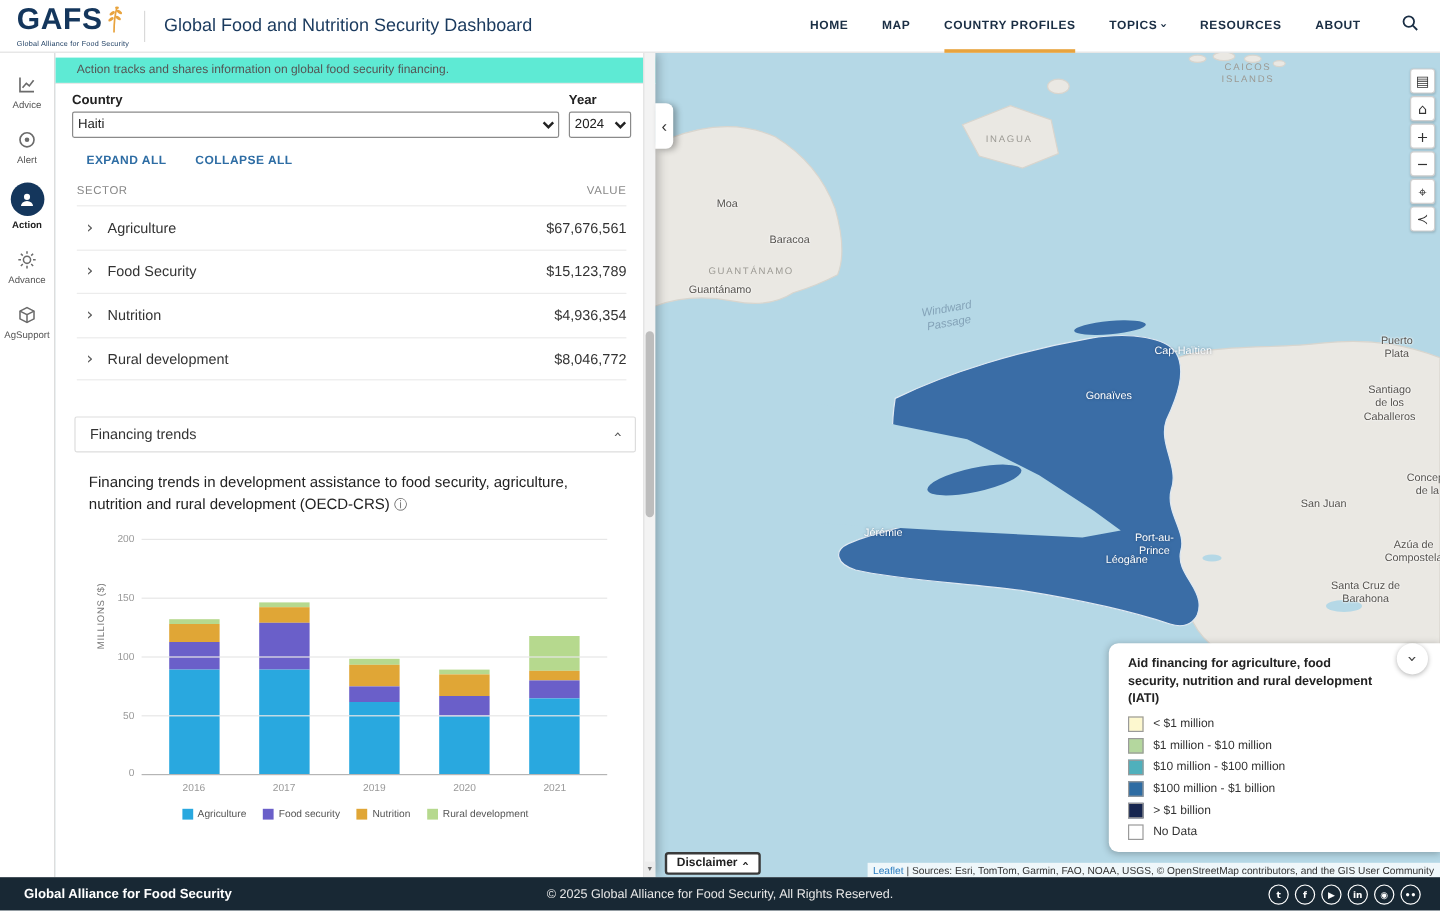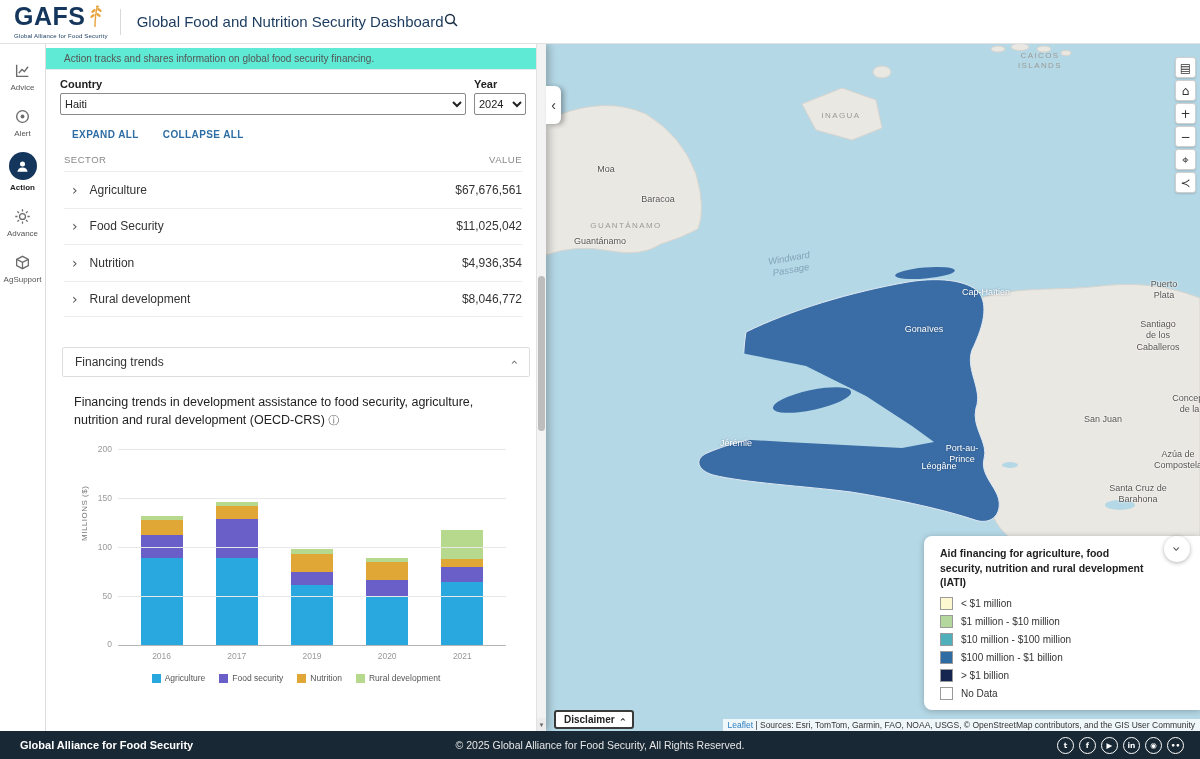--- a/index.html
+++ b/index.html
@@ -151,20 +151,41 @@
             <ellipse cx="5.5" cy="12" rx="2.6" ry="1.3" fill="#e8a33d" transform="rotate(-35 5.5 12)"></ellipse>
             <ellipse cx="11.5" cy="11" rx="2.6" ry="1.3" fill="#e8a33d" transform="rotate(35 11.5 11)"></ellipse>
             <ellipse cx="10.5" cy="2.5" rx="1.6" ry="1.1" fill="#e8a33d"></ellipse>
           </svg>
         </span>
       </div>
       <div class="logo-sub">Global Alliance for Food Security</div>
     </div>
     <div class="header-rule"></div>
     <div class="page-title">Global Food and Nutrition Security Dashboard</div>
+    <div class="main-nav">
+        <div class="nav-item">
+          <span>HOME</span>
+        </div>
+        <div class="nav-item">
+          <span>MAP</span>
+        </div>
+        <div class="nav-item active">
+          <span>COUNTRY PROFILES</span>
+        </div>
+        <div class="nav-item">
+          <span>TOPICS</span>
+          <span class="chev down-sm">›</span>
+        </div>
+        <div class="nav-item">
+          <span>RESOURCES</span>
+        </div>
+        <div class="nav-item">
+          <span>ABOUT</span>
+        </div>
+      </div>
     <div class="search-btn">
       <span>
         <svg width="14" height="14" viewBox="0 0 14 14" fill="none" stroke="#1a2e44" stroke-width="1.5">
           <circle cx="6" cy="6" r="4.4"></circle>
             <line x1="9.4" y1="9.4" x2="13" y2="13"></line>
         </svg>
       </span>
     </div>
   </div>
 
@@ -356,21 +377,21 @@
         </div>
         <div>
             <div class="srow">
               <span class="row-chev">›</span>
               <span class="srow-name">Agriculture</span>
               <span class="srow-val">$67,676,561</span>
             </div>
             <div class="srow">
               <span class="row-chev">›</span>
               <span class="srow-name">Food Security</span>
-              <span class="srow-val">$11,025,042</span>
+              <span class="srow-val">$15,123,789</span>
             </div>
             <div class="srow">
               <span class="row-chev">›</span>
               <span class="srow-name">Nutrition</span>
               <span class="srow-val">$4,936,354</span>
             </div>
             <div class="srow">
               <span class="row-chev">›</span>
               <span class="srow-name">Rural development</span>
               <span class="srow-val">$8,046,772</span>

